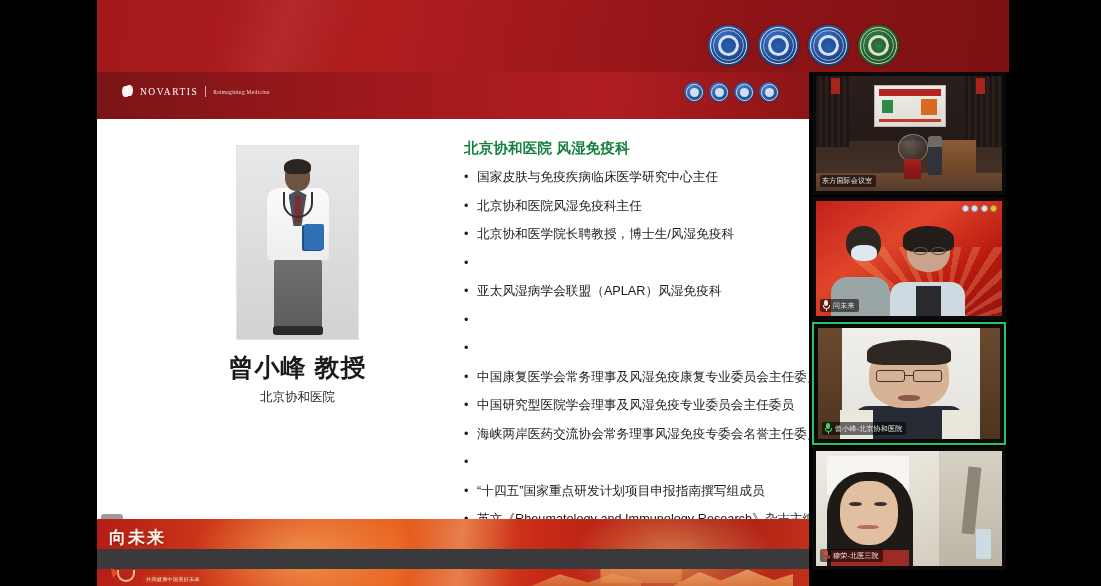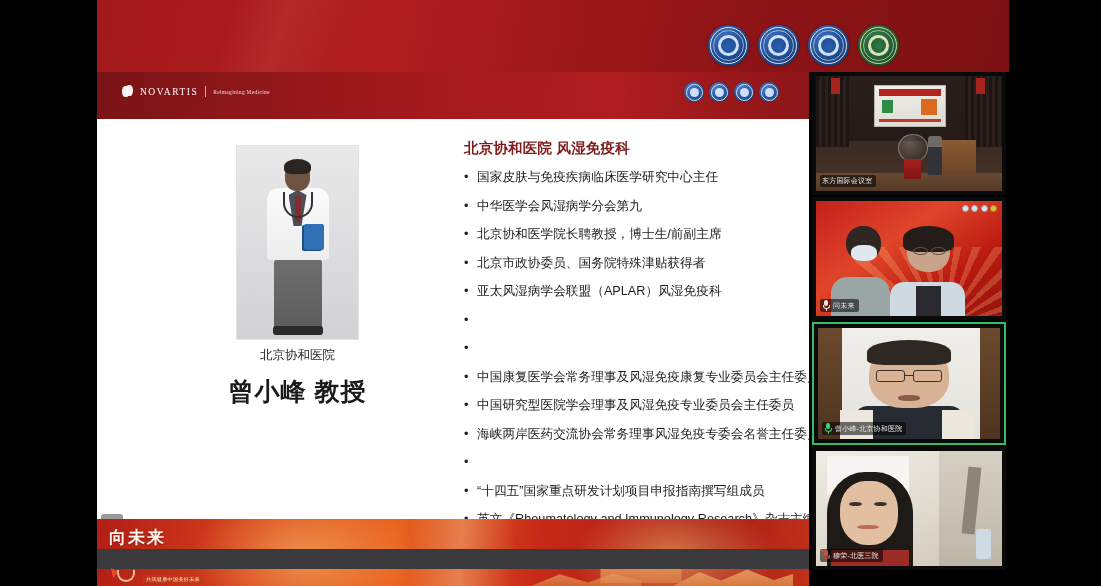--- a/index.html
+++ b/index.html
@@ -93,21 +93,21 @@
             background:#2a2a2c; border-radius:3px; }
 
   #portrait-name {
     margin-top:14px; text-align:center; color:#1b1b1b;
     font-size:25px; font-weight:bold; letter-spacing:1px; line-height:1.1;
   }
   #portrait-affil { margin-top:7px; text-align:center; color:#2a2a2a; font-size:12.5px; }
 
   
   #bio { position:absolute; left:367px; top:20px; width:330px; }
-  #bio-title { font-size:14.5px; font-weight:bold; color:#7f1d1d; margin-bottom:11px; letter-spacing:.2px; }
+  #bio-title { font-size:14.5px; font-weight:bold; color:#15803d; margin-bottom:11px; letter-spacing:.2px; }
   .bio-item { display:flex; font-size:12.7px; color:#1c1c1c; line-height:1.34; margin-bottom:11.5px; white-space:nowrap; }
   .bio-dot { width:13px; flex:none; color:#1c1c1c; }
 
   #list-icon-btn {
     position:absolute; left:4px; bottom:5px; width:22px; height:20px; border-radius:3px;
     background:#9a9a9a; display:flex; align-items:center; justify-content:center; cursor:pointer;
   }
   #list-icon-btn .li-rows { width:12px; }
   #list-icon-btn .li-rows span { display:block; height:1.6px; background:#f2f2f2; margin:2px 0; }
   #list-icon-btn .li-rows span:first-child { width:4px; }
@@ -310,42 +310,41 @@
           <div id="p-legs"></div>
           <div id="p-coat"></div>
           <div id="p-shirt"></div>
           <div id="p-tie"></div>
           <div id="p-steth"></div>
           <div id="p-head"></div>
           <div id="p-hair"></div>
           <div id="p-book"></div>
           <div id="p-shoes"></div>
         </div>
+        <div id="portrait-name">曾小峰 教授</div>
         <div id="portrait-affil">北京协和医院</div>
-        <div id="portrait-name">曾小峰 教授</div>
       </div>
 
       <div id="bio">
         <div id="bio-title">北京协和医院 风湿免疫科</div>
         <div id="bio-list">
             <div class="bio-item">
               <span class="bio-dot">•</span>
               <span>国家皮肤与免疫疾病临床医学研究中心主任</span>
             </div>
             <div class="bio-item">
               <span class="bio-dot">•</span>
-              <span>中华医学会风湿病学分会第九</span>
-            </div>
-            <div class="bio-item">
-              <span class="bio-dot">•</span>
-              <span>北京协和医学院长聘教授，博士生/前副主席</span>
-            </div>
-            <div class="bio-item">
-              <span class="bio-dot">•</span>
-              <span>北京市政协委员、国务院特殊津贴获得者</span>
+              <span>北京协和医院风湿免疫科主任</span>
+            </div>
+            <div class="bio-item">
+              <span class="bio-dot">•</span>
+              <span>北京协和医学院长聘教授，博士生/风湿免疫科</span>
+            </div>
+            <div class="bio-item">
+              <span class="bio-dot">•</span>
             </div>
             <div class="bio-item">
               <span class="bio-dot">•</span>
               <span>亚太风湿病学会联盟（APLAR）风湿免疫科</span>
             </div>
             <div class="bio-item">
               <span class="bio-dot">•</span>
             </div>
             <div class="bio-item">
               <span class="bio-dot">•</span>

